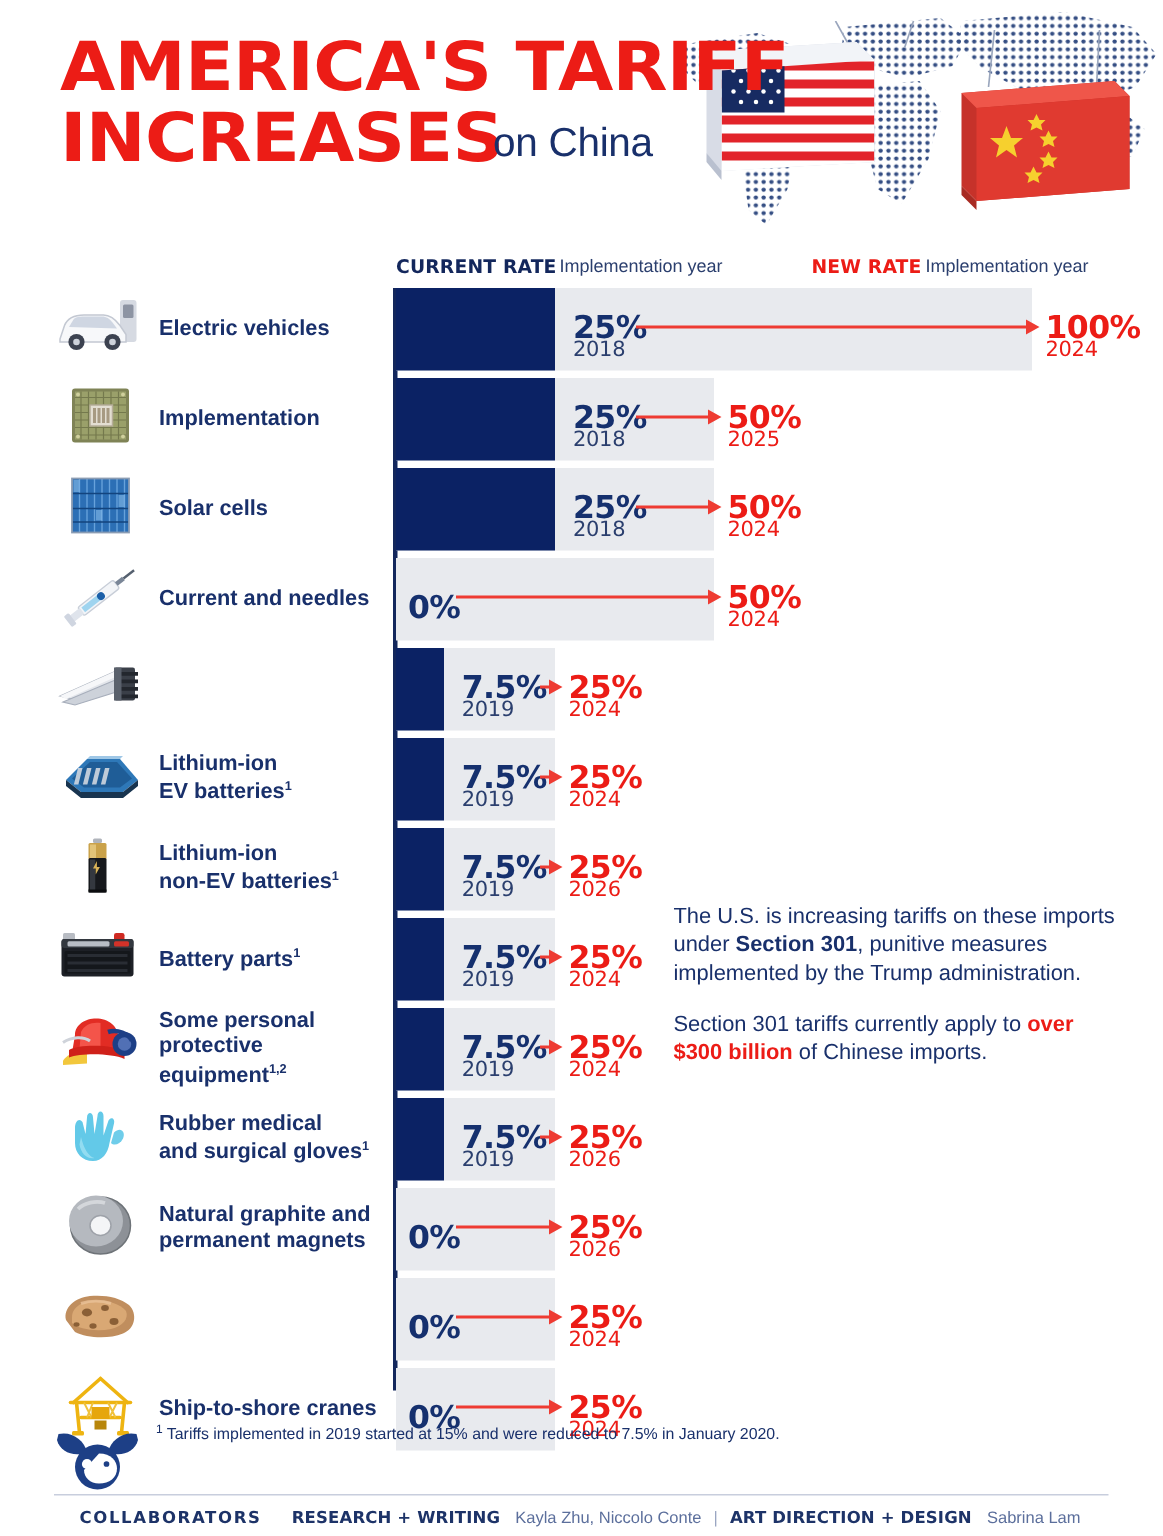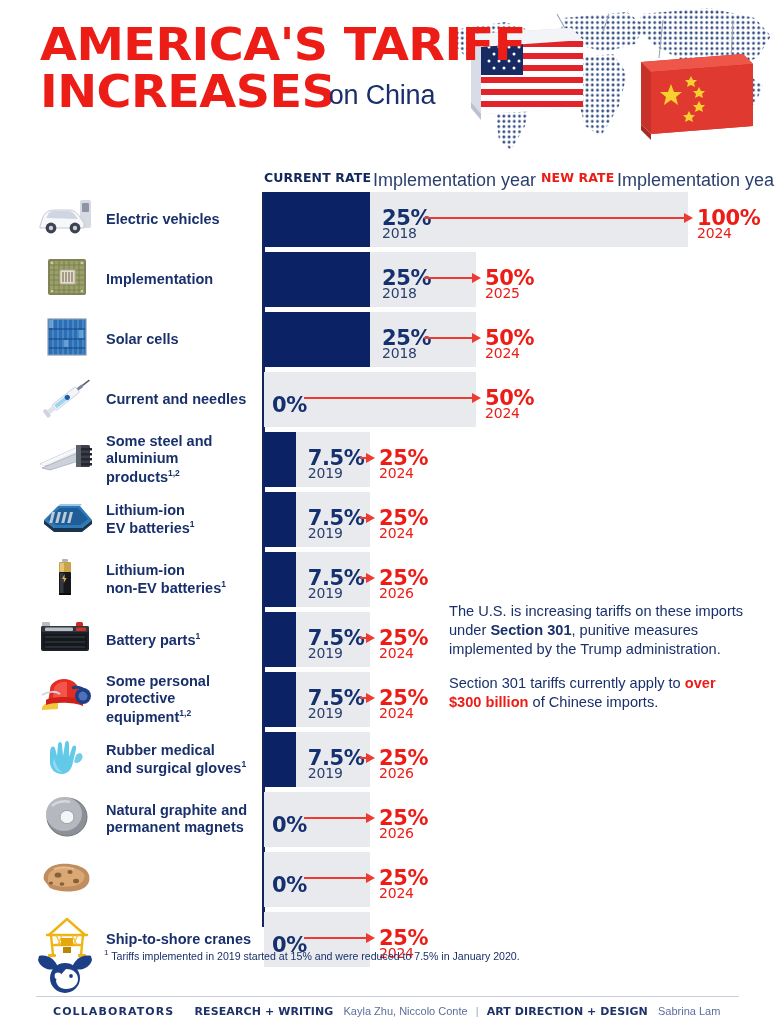--- a/index.html
+++ b/index.html
@@ -44,21 +44,21 @@
   
   #worldmap {
     position: absolute; right: 0; top: 0; width: 330px; height: 158px;
     opacity: 0.85;
   }
   
   #containers { position: absolute; right: 20px; top: 14px; width: 310px; height: 130px; }
 
   
   #legend { position: absolute; left: 0; top: 170px; width: 775px; height: 22px; }
-  .lg { position: absolute; white-space: nowrap; font-size: 18px; }
+  .lg { position: absolute; white-space: nowrap; font-size: 12px; }
   .lg-strong { font-family: "DejaVu Sans", sans-serif; font-weight: bold; font-size: 12.5px; letter-spacing: 0.1px; }
   #lg-current { left: 264px; color: #13275c; }
   #lg-current-year { left: 373px; color: #2b3f6e; }
   #lg-new { left: 541px; color: #ec1c16; }
   #lg-new-year { left: 617px; color: #2b3f6e; }
 
   
   #chart { position: absolute; left: 0; top: 192px; width: 775px; height: 740px; }
   #axis-line { position: absolute; left: 262px; top: 0px; width: 2.5px; height: 735px; background: #13275c; }
 
@@ -352,21 +352,20 @@
       <rect x="40" y="9" width="14" height="22" rx="1.5" fill="#3a3f48"></rect>
       <g fill="#23272e">
               <rect x="42" y="12" width="14" height="2.5"></rect>
               <rect x="42" y="17" width="14" height="2.5"></rect>
               <rect x="42" y="22" width="14" height="2.5"></rect>
               <rect x="42" y="27" width="14" height="2.5"></rect>
             </g>
       <rect x="40" y="9" width="5" height="22" fill="#5a616c"></rect>
     </g>
         </svg></div>
-      <div class="row-label">Some steel and<br>aluminium products<sup>1,2</sup></div>
       <div class="track" style="width: 106px;"></div>
       <div class="fill" style="width: 31.8px;"></div>
       <div class="cur-val" style="left: 307.8px; top: 16px;">7.5%</div>
       <div class="cur-year" style="left: 307.8px; top: 34px;">2019</div>
       <div class="new-val" style="left: 379px; top: 16px;">25%</div>
       <div class="new-year" style="left: 379px; top: 34px;">2024</div>
       <div class="arrow" style="left: 359.8px; top: 21px; width: 15.2px;">
         <div class="shaft"></div>
         <div class="head"></div>
       </div>

